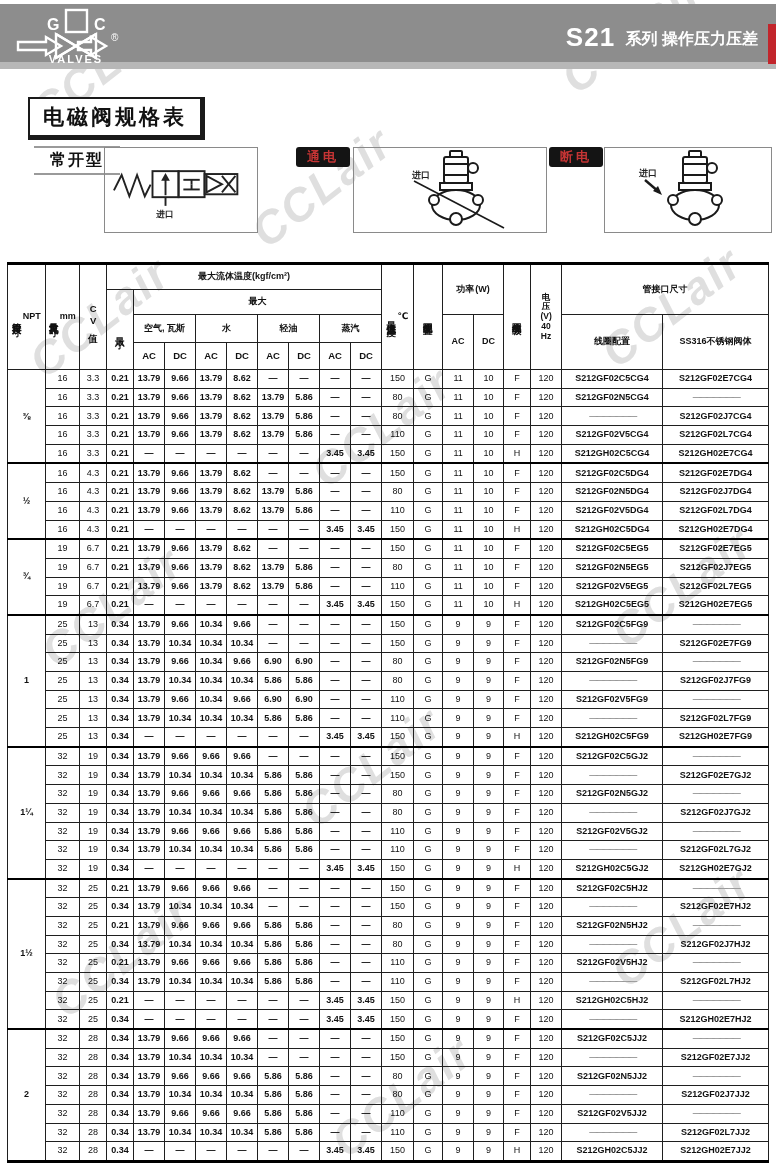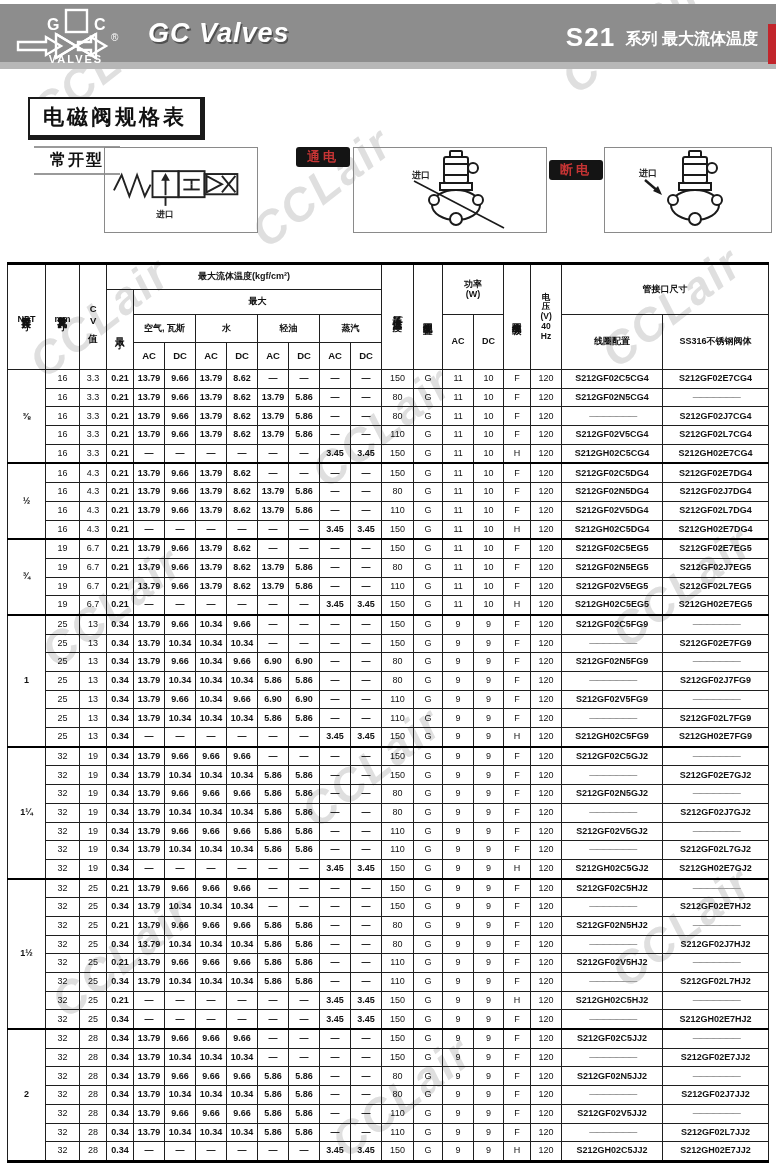--- a/index.html
+++ b/index.html
@@ -28,35 +28,35 @@
             font-weight:bold;border-top:2px solid #9a9a9a;border-bottom:2px solid #9a9a9a;
             padding:2px 0;z-index:1;letter-spacing:2px;}
   .diag-box{position:absolute;border:1.5px solid #8a8a8a;background:transparent;z-index:1;}
   .box-schematic{left:104px;top:147px;width:152px;height:84px;}
   .box-energized{left:353px;top:147px;width:192px;height:84px;}
   .box-deenergized{left:604px;top:147px;width:166px;height:84px;}
   .chip{position:absolute;background:#141414;color:#c53434;font-weight:bold;font-size:13px;
         text-align:center;line-height:20px;border-radius:3px;width:54px;height:20px;z-index:2;
         letter-spacing:3px;}
   .chip-energized{left:296px;top:147px;}
-  .chip-deenergized{left:549px;top:160px;}
+  .chip-deenergized{left:549px;top:147px;}
   
   table.spec{position:absolute;left:7px;top:262px;border-collapse:collapse;table-layout:fixed;
              width:762px;z-index:1;background:transparent;
              border:1px solid #000;border-top:3px solid #000;border-bottom:3px solid #000;}
   table.spec td{border:1px solid #1f1f1f;text-align:center;vertical-align:middle;padding:0;
                 font-size:9px;line-height:1.05;background:transparent;}
   thead td{font-weight:bold;font-size:10px;}
   thead tr.h1{height:26px;}  thead tr.h2{height:25px;}
   thead tr.h3{height:28px;}  thead tr.h4{height:27px;}
   thead tr.h4 td, .h3 td{font-size:9.5px;}
   tbody td{height:17.7px;}
   .vh{writing-mode:vertical-rl;text-orientation:upright;letter-spacing:1px;font-size:9.5px;
       font-weight:bold;line-height:1;display:inline-block;}
-  .vwrap{display:flex;flex-direction:column;align-items:center;justify-content:center;gap:1px;}
+  .vwrap{display:flex;flex-direction:row;align-items:center;justify-content:center;gap:1px;}
   .unit{font-size:9px;font-weight:bold;}
   .vstack{display:flex;flex-direction:column;align-items:center;gap:0;}
   .vstack span{font-size:8.5px;font-weight:bold;line-height:1.15;}
   .npt-cell{font-size:13px;font-weight:bold;}
   .psm{font-size:8.6px;font-weight:bold;}
   .model{text-align:left;padding-left:6px;font-weight:bold;font-size:9.5px;
          letter-spacing:0;white-space:nowrap;overflow:hidden;}
   .dash-line{color:#999;letter-spacing:-2.5px;text-align:center !important;
              padding-left:0 !important;}
   tr.gsep td{border-top:2px solid #000;}
@@ -94,25 +94,24 @@
         <polygon points="4,34 32,34 32,29 47,38 32,47 32,42 4,42"></polygon>
         <polygon points="77,29 92,38 77,47 77,42 64,42 64,34 77,34"></polygon>
       </g>
       <text x="33" y="22" font-size="16" font-weight="bold" fill="#fff">G</text>
       <text x="80" y="22" font-size="16" font-weight="bold" fill="#fff">C</text>
       <text x="97" y="33" font-size="10" fill="#fff">®</text>
       <text x="62" y="55" font-size="11" font-weight="bold" fill="#fff" text-anchor="middle" letter-spacing="2">VALVES</text>
     </svg>
   </div>
 
-  <div class="brand">GC Valves</div>
 
   <div class="series">
     <span class="s21">S21</span>
-    <span class="sdesc">系列 最大流体温度</span>
+    <span class="sdesc">系列 操作压力压差</span>
   </div>
   <div class="redbar"></div>
 
   <div class="title-box">电磁阀规格表</div>
 
   <div class="no-label">常开型</div>
 
   <div class="diag-box box-schematic">
     <svg width="149" height="81" viewBox="0 0 152 84">
       <g stroke="#222" fill="none" stroke-width="2">

